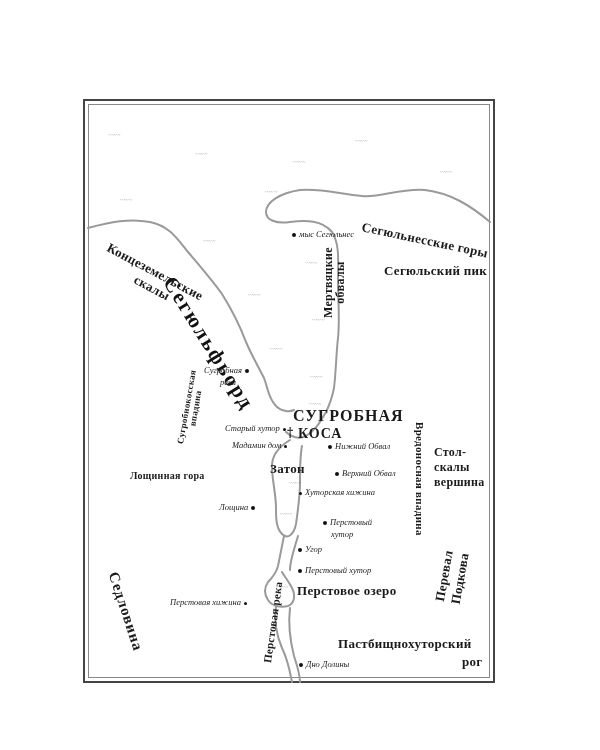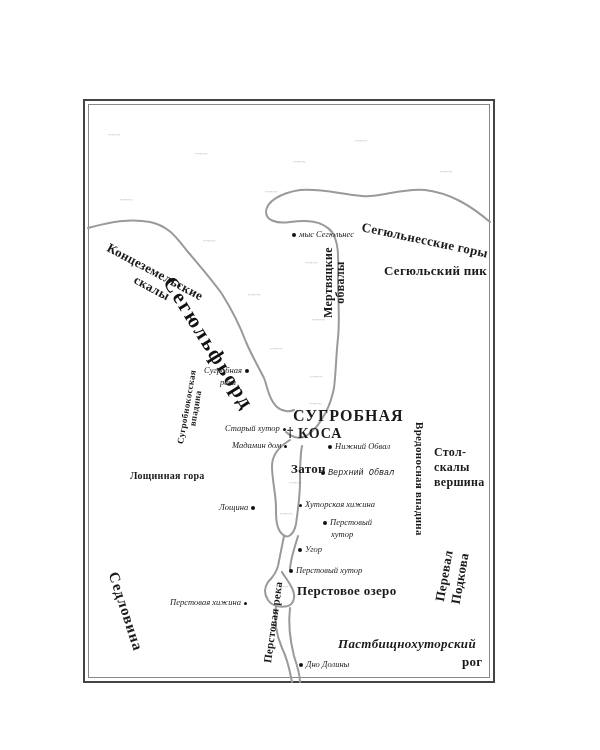--- a/index.html
+++ b/index.html
@@ -107,25 +107,25 @@
 <div class="lbl cross" style="left:287px;top:427px;">†</div>
 
 <div class="lbl place" style="left:232px;top:441px;">
   <span>Мадамин дом</span><span class="dot" style="width:3px;height:3px;"></span>
 </div>
 
 <div class="lbl place" style="left:325px;top:442px;">
   <span class="dot"></span><span>Нижний Обвал</span>
 </div>
 
-<div class="lbl region" style="left:270px;top:462px;font-size:13px;margin-left:21px;">
+<div class="lbl region" style="left:270px;top:462px;font-size:13px;">
   <span>Затон</span>
 </div>
 
-<div class="lbl place" style="left:318px;top:469px;font-family:Liberation Mono, monospace;">
+<div class="lbl place" style="left:332px;top:469px;">
   <span class="dot"></span><span>Верхний Обвал</span>
 </div>
 
 <div class="lbl region" style="left:130px;top:471px;font-size:10px;">
   <span>Лощинная гора</span>
 </div>
 
 <div class="lbl region" style="left:425px;top:422px;transform:rotate(90deg);transform-origin:left top;font-size:11px;">
   <span>Вредоносная впадина</span>
 </div>
@@ -133,59 +133,59 @@
 <div class="lbl region" style="left:434px;top:445px;font-size:12px;line-height:1.25;">
   <div>Стол-</div>
   <div>скалы</div>
   <div>вершина</div>
 </div>
 
 <div class="lbl place" style="left:219px;top:503px;">
   <span>Лощина</span><span class="dot"></span>
 </div>
 
-<div class="lbl place" style="left:296px;top:500px;">
+<div class="lbl place" style="left:296px;top:488px;">
   <span class="dot" style="width:3px;height:3px;"></span><span>Хуторская хижина</span>
 </div>
 
 <div class="lbl place" style="left:320px;top:518px;">
   <div><span class="dot"></span><span>Перстовый</span></div>
   <div style="margin-left:11px;margin-top:3px;">хутор</div>
 </div>
 
 <div class="lbl region" style="left:432px;top:600px;transform:rotate(-80deg);transform-origin:left top;font-size:13px;line-height:1.2;">
   <div>Перевал</div>
   <div>Подкова</div>
 </div>
 
 <div class="lbl place" style="left:295px;top:545px;">
   <span class="dot"></span><span>Угор</span>
 </div>
 
-<div class="lbl place" style="left:286px;top:566px;">
+<div class="lbl place" style="left:295px;top:566px;">
   <span class="dot"></span><span>Перстовый хутор</span>
 </div>
 
 <div class="lbl region" style="left:297px;top:584px;font-size:13px;">
   <span>Перстовое озеро</span>
 </div>
 
 <div class="lbl region" style="left:120px;top:570px;transform:rotate(72deg);transform-origin:left top;font-size:15px;letter-spacing:1px;">
   <span>Седловина</span>
 </div>
 
 <div class="lbl place" style="left:170px;top:598px;">
   <span>Перстовая хижина</span><span class="dot" style="width:3px;height:3px;"></span>
 </div>
 
 <div class="lbl region" style="left:262px;top:662px;transform:rotate(-82deg);transform-origin:left top;font-size:11px;">
   <span>Перстовая река</span>
 </div>
 
-<div class="lbl region" style="left:338px;top:637px;font-size:13px;font-style:italic;">
+<div class="lbl region" style="left:338px;top:637px;font-size:13px;">
   <span>Пастбищнохуторский</span>
 </div>
 <div class="lbl region" style="left:462px;top:655px;font-size:13px;text-align:center;">
   <span>рог</span>
 </div>
 
 <div class="lbl place" style="left:296px;top:660px;">
   <span class="dot"></span><span>Дно Долины</span>
 </div>
 

